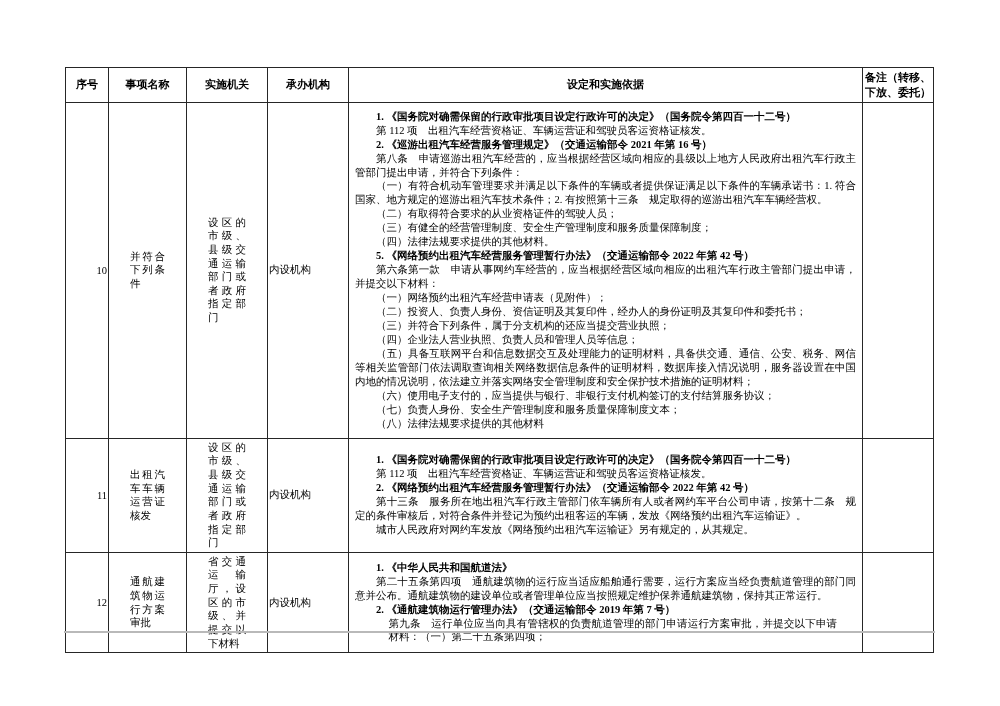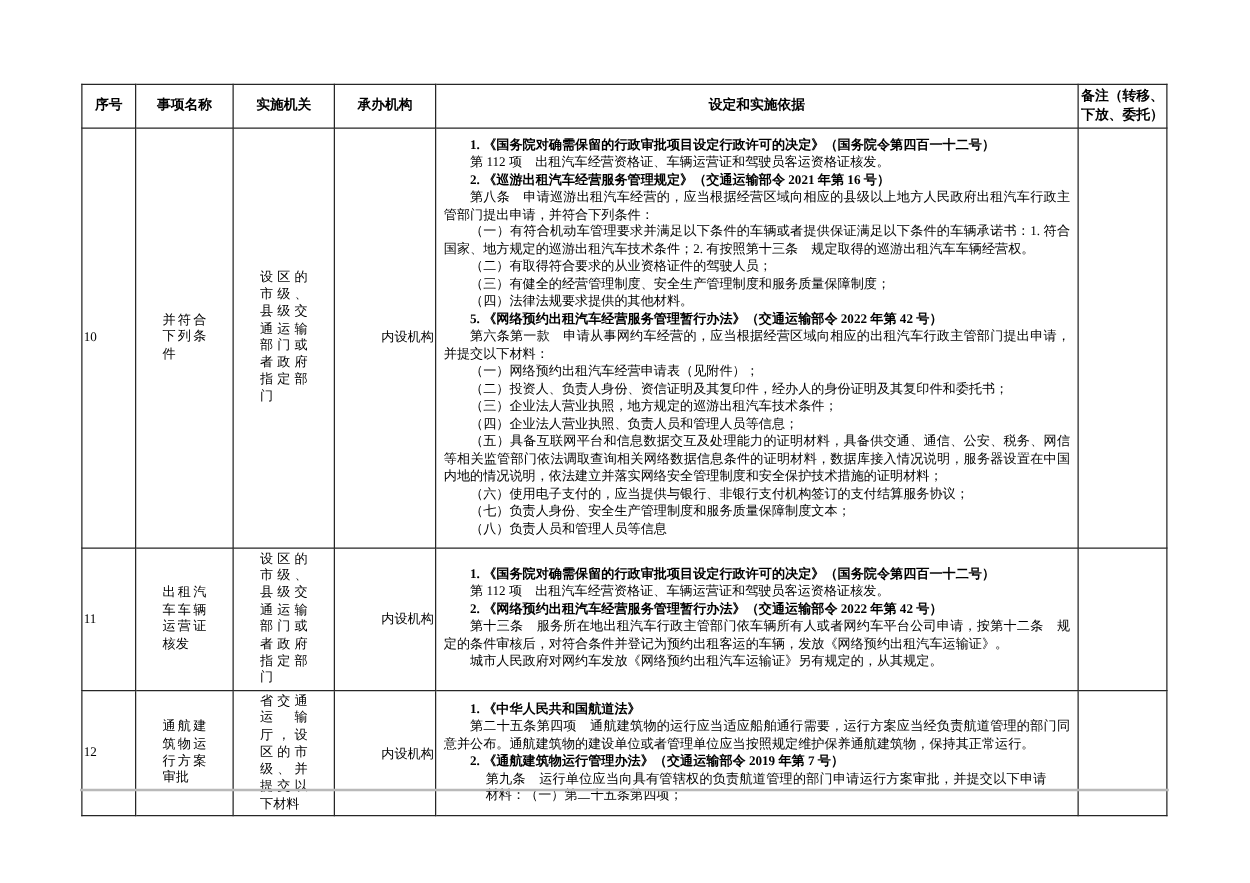--- a/index.html
+++ b/index.html
@@ -12,26 +12,26 @@
   table.doc{
     position:absolute;left:65px;top:67px;width:868px;
     border-collapse:collapse;table-layout:fixed;
     border:1px solid #1b1b1b;
   }
   td,th{border:1px solid #262626;overflow:hidden;}
   th{
     font-size:11px;font-weight:bold;text-align:center;vertical-align:middle;
     padding:2px 1px;line-height:1.35;
   }
-  td.c-seq{font-size:10.5px;text-align:left;vertical-align:middle;}
+  td.c-seq{font-size:10.5px;text-align:right;vertical-align:middle;}
   td.c-name,td.c-impl{
     font-size:10.5px;line-height:1.3;vertical-align:middle;
     text-align:justify;text-align-last:left;padding:2px 21px;
   }
-  td.c-hand{font-size:10.5px;text-align:right;vertical-align:middle;}
+  td.c-hand{font-size:10.5px;text-align:left;vertical-align:middle;}
   td.c-basis{
     font-size:10.5px;line-height:1.33;vertical-align:middle;padding:3px 6px;
   }
   td.c-basis p{margin:0;text-indent:2em;text-align:justify;}
   td.c-basis p.b{font-weight:bold;}
   td.c-basis p.blk{text-indent:0;margin-left:3.2em;margin-right:1.8em;}
   td.c-remark{vertical-align:middle;}
   .bottom-rule{
     position:absolute;left:64px;top:631px;width:871px;height:2px;background:#b9b9b9;
   }
@@ -69,26 +69,26 @@
             <p class="b">2. 《巡游出租汽车经营服务管理规定》（交通运输部令 2021 年第 16 号）</p>
             <p>第八条　申请巡游出租汽车经营的，应当根据经营区域向相应的县级以上地方人民政府出租汽车行政主管部门提出申请，并符合下列条件：</p>
             <p>（一）有符合机动车管理要求并满足以下条件的车辆或者提供保证满足以下条件的车辆承诺书：1. 符合国家、地方规定的巡游出租汽车技术条件；2. 有按照第十三条　规定取得的巡游出租汽车车辆经营权。</p>
             <p>（二）有取得符合要求的从业资格证件的驾驶人员；</p>
             <p>（三）有健全的经营管理制度、安全生产管理制度和服务质量保障制度；</p>
             <p>（四）法律法规要求提供的其他材料。</p>
             <p class="b">5. 《网络预约出租汽车经营服务管理暂行办法》（交通运输部令 2022 年第 42 号）</p>
             <p>第六条第一款　申请从事网约车经营的，应当根据经营区域向相应的出租汽车行政主管部门提出申请，并提交以下材料：</p>
             <p>（一）网络预约出租汽车经营申请表（见附件）；</p>
             <p>（二）投资人、负责人身份、资信证明及其复印件，经办人的身份证明及其复印件和委托书；</p>
-            <p>（三）企业法人营业执照，地方规定的巡游出租汽车技术条件；</p>
+            <p>（三）并符合下列条件，属于分支机构的还应当提交营业执照；</p>
             <p>（四）企业法人营业执照、负责人员和管理人员等信息；</p>
             <p>（五）具备互联网平台和信息数据交互及处理能力的证明材料，具备供交通、通信、公安、税务、网信等相关监管部门依法调取查询相关网络数据信息条件的证明材料，数据库接入情况说明，服务器设置在中国内地的情况说明，依法建立并落实网络安全管理制度和安全保护技术措施的证明材料；</p>
             <p>（六）使用电子支付的，应当提供与银行、非银行支付机构签订的支付结算服务协议；</p>
             <p>（七）负责人身份、安全生产管理制度和服务质量保障制度文本；</p>
-            <p>（八）负责人员和管理人员等信息</p>
+            <p>（八）法律法规要求提供的其他材料</p>
           </td>
       <td class="c-remark"></td>
     </tr>
     <tr style="height:101px">
       <td class="c-seq">11</td>
       <td class="c-name">出租汽车车辆运营证核发</td>
       <td class="c-impl">设区的市级、县级交通运输部门或者政府指定部门</td>
       <td class="c-hand">内设机构</td>
       <td class="c-basis">
             <p class="b">1. 《国务院对确需保留的行政审批项目设定行政许可的决定》（国务院令第四百一十二号）</p>

